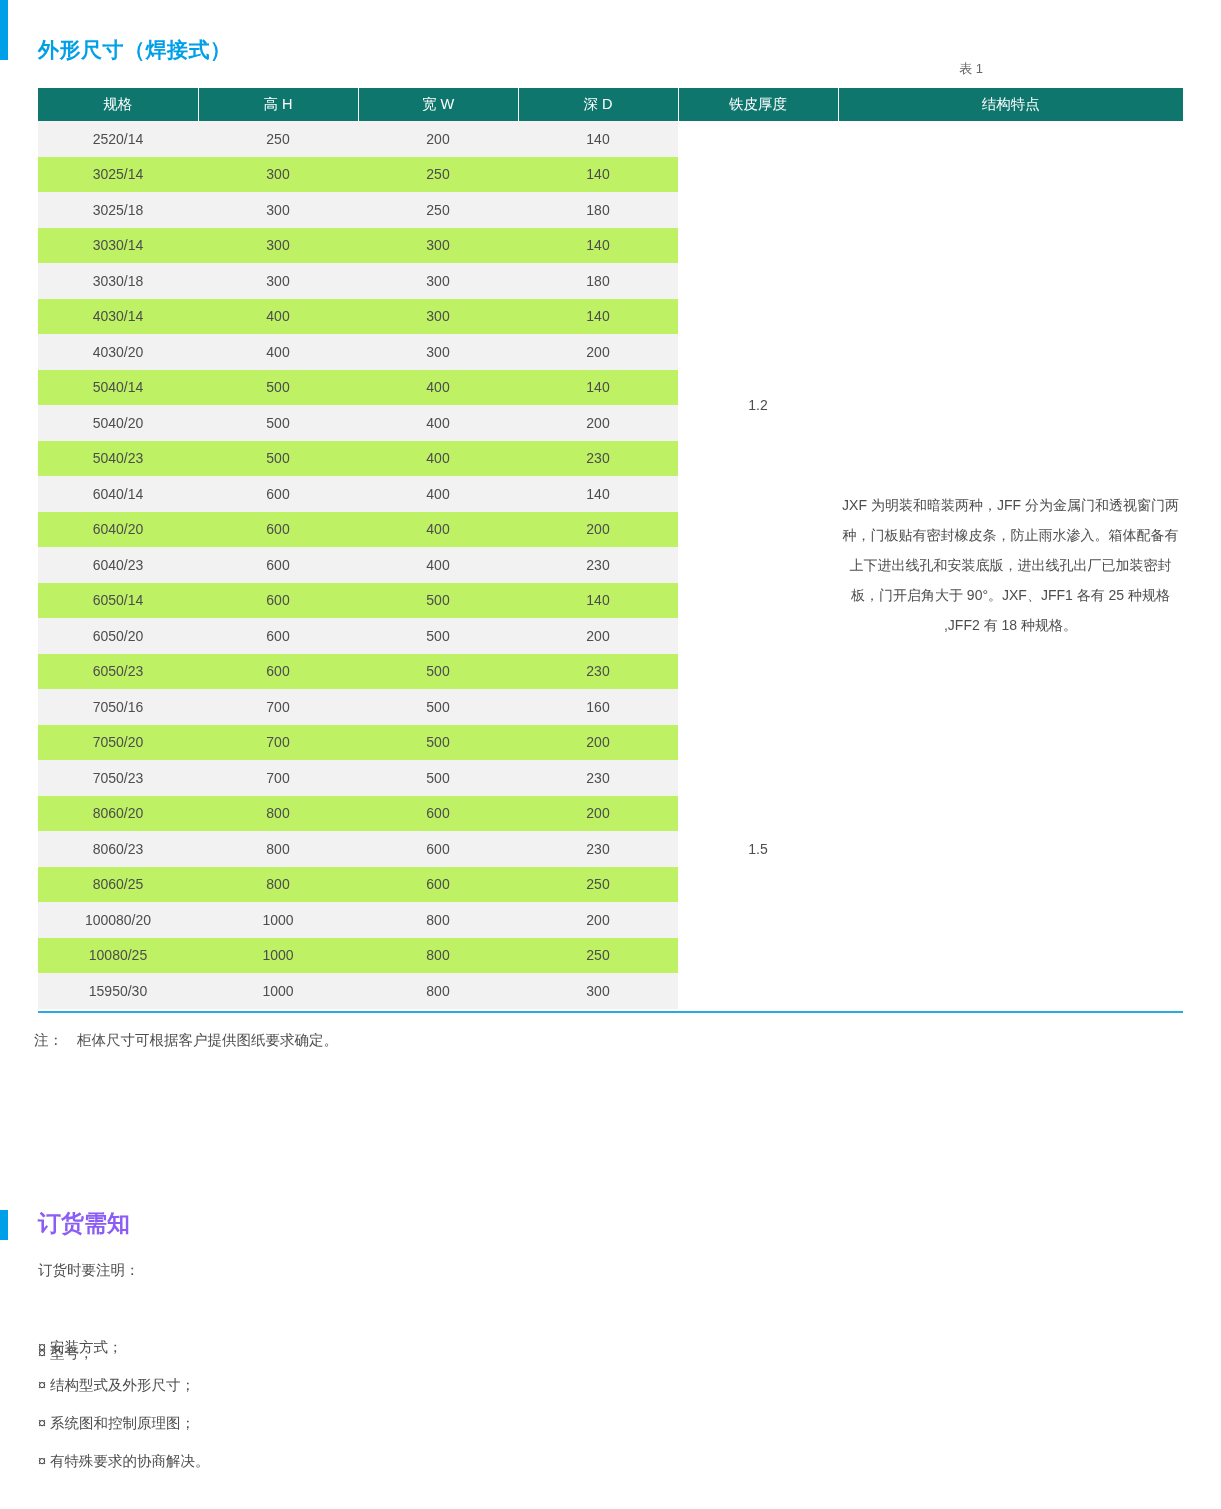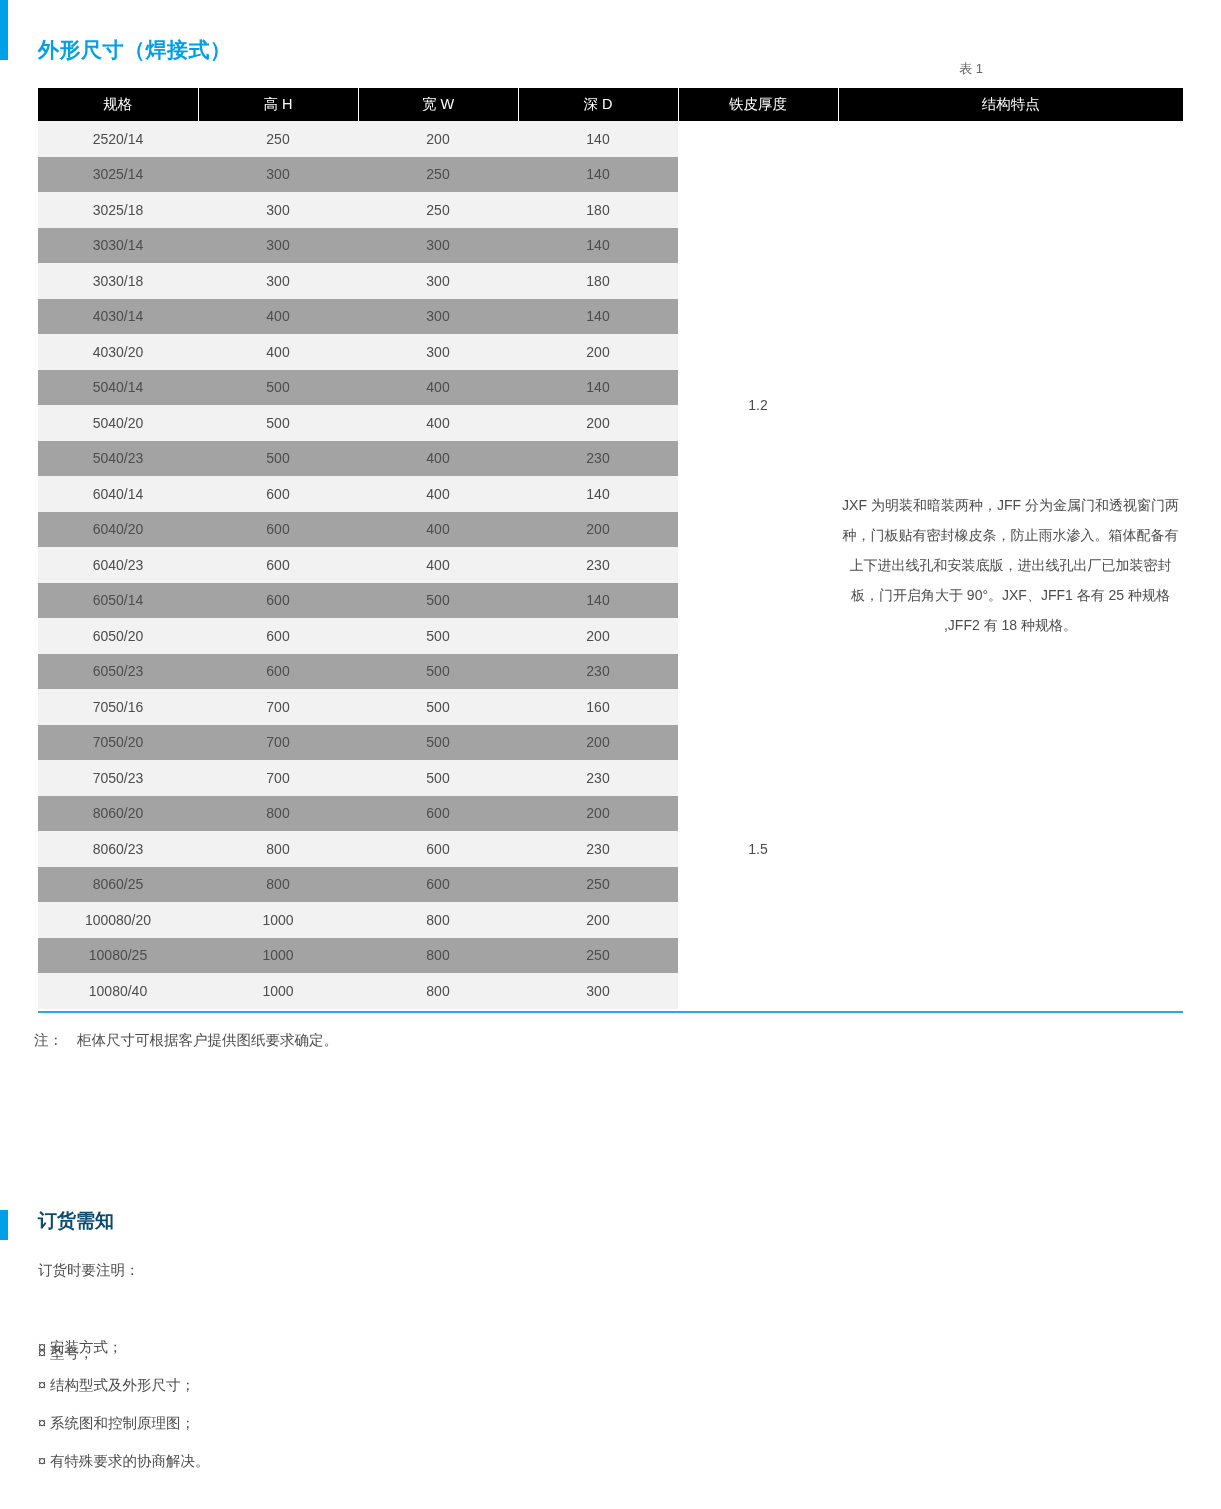--- a/index.html
+++ b/index.html
@@ -51,21 +51,21 @@
     left: 38px;
     top: 88px;
     width: 1145px;
   }
   table.spec {
     border-collapse: collapse;
     width: 1145px;
     table-layout: fixed;
   }
   table.spec th {
-    background: #000000;
+    background: #0f766e;
     color: #ffffff;
     font-weight: normal;
     font-size: 14.5px;
     height: 33px;
     line-height: 33px;
     text-align: center;
     border: none;
     padding: 0;
   }
   table.spec th.sep {
@@ -76,21 +76,21 @@
     color: #4d4d4d;
     text-align: center;
     height: 35.5px;
     padding: 0;
     border: none;
   }
   table.spec tbody tr.odd td {
     background: #f2f2f2;
   }
   table.spec tbody tr.even td {
-    background: #a3a3a3;
+    background: #bef264;
   }
   td.cell-spec {
     border-right: 1px solid #d9eefa;
   }
   td.cell-h, td.cell-w {
     border-right: 1px solid #d9eefa;
   }
   td.cell-d {
     border-right: 1px solid #d9eefa;
   }
@@ -132,23 +132,23 @@
   .order-accent {
     position: absolute;
     left: 0;
     width: 8px;
     height: 30px;
     background: #00a0e9;
   }
   .order-title {
     position: absolute;
     left: 38px;
-    font-size: 19px;
+    font-size: 23px;
     font-weight: bold;
-    color: #0c4a6e;
+    color: #8b5cf6;
   }
   .order-line {
     position: absolute;
     left: 38px;
     font-size: 14.5px;
     color: #4d4d4d;
   }
 </style>
 </head>
 <body>
@@ -321,21 +321,21 @@
             <td class="cell-w">800</td>
             <td class="cell-d">200</td>
           </tr>
           <tr class="even">
             <td class="cell-spec">10080/25</td>
             <td class="cell-h">1000</td>
             <td class="cell-w">800</td>
             <td class="cell-d">250</td>
           </tr>
           <tr class="odd">
-            <td class="cell-spec">10080/40</td>
+            <td class="cell-spec">15950/30</td>
             <td class="cell-h">1000</td>
             <td class="cell-w">800</td>
             <td class="cell-d">300</td>
           </tr>
         </tbody>
     </table>
   </div>
 
   <div class="bottom-rule" id="bottom-rule" style="top: 1011px;"></div>
 

